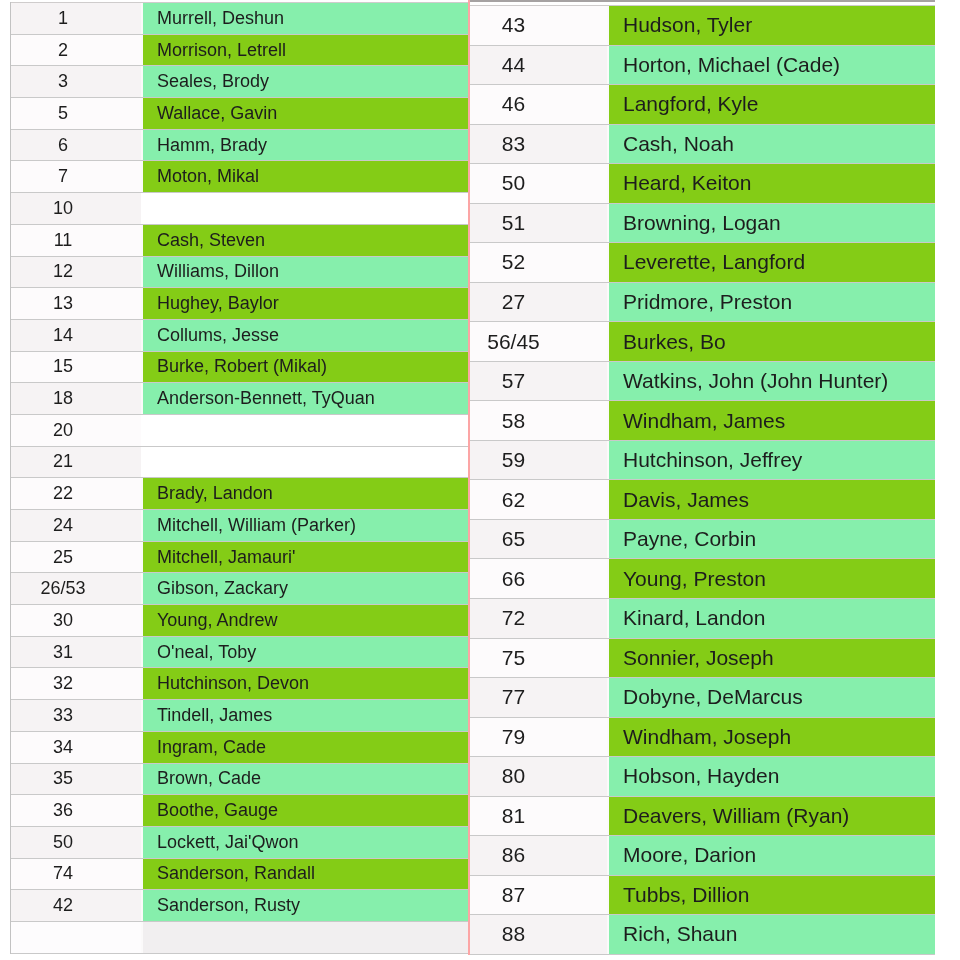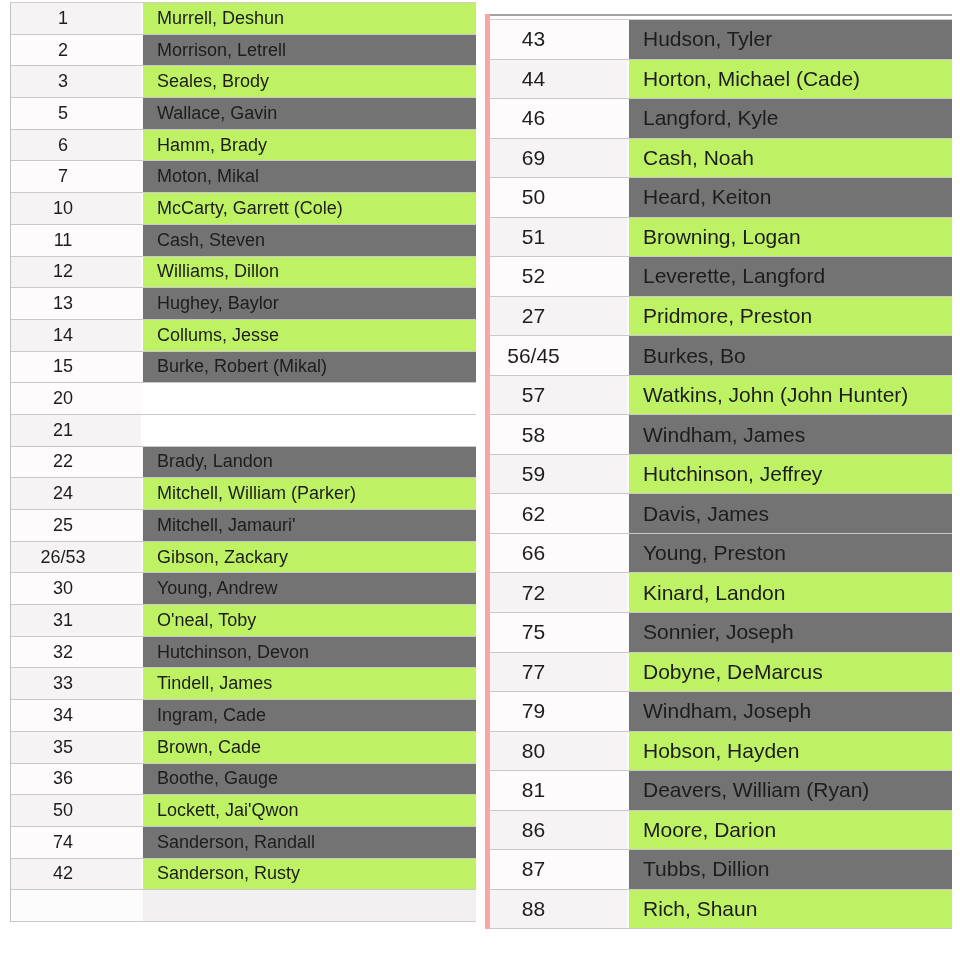--- a/index.html
+++ b/index.html
@@ -12,23 +12,22 @@
   }
   .page { position: relative; width: 960px; height: 960px; background: #ffffff; }
 
   .tbl { position: absolute; }
 
   .tbl-left {
     left: 10px; top: 2px; width: 466px;
     border-left: 1px solid #c2c2c2;
   }
   .tbl-right {
-    left: 485px; top: 0; width: 467px;
-    border-left: 5px solid #fca5a5;
-    margin-top: 14px;
+    left: 468px; top: 0; width: 467px;
+    border-left: 2px solid #fca5a5;
   }
 
   .partial-top {
     height: 5px;
     background: #a6a2a2;
     border-bottom: 3px solid #ffffff;
   }
 
   .rows { border-top: 1px solid #cfcccc; }
 
@@ -46,23 +45,23 @@
   .tbl-left  .num { width: 130px; padding-right: 26px; }
   .tbl-right .num { width: 137px; padding-right: 50px; }
 
   .name {
     flex: 1;
     padding-left: 14px;
     border-left: 2px solid #fbfafa;
   }
 
   .row.shaded .num  { background: #f6f3f4; }
-  .row.shaded .name { background: #bef264; text-align: center; }
+  .row.shaded .name { background: #86efac; text-align: center; }
   .row.plain  .num  { background: #fdfbfc; }
-  .row.plain  .name { background: #737373; }
+  .row.plain  .name { background: #84cc16; }
   .row.empty  .num  { background: #fdfcfd; }
   .row.empty  .name { background: #f1eff0; }
 </style>
 </head>
 <body>
 
 <div class="page">
 
   <section class="tbl tbl-left">
     <div class="rows" id="left-rows">
@@ -85,41 +84,44 @@
         <div class="row shaded">
           <div class="cell num">6</div>
           <div class="cell name">Hamm, Brady</div>
         </div>
         <div class="row plain">
           <div class="cell num">7</div>
           <div class="cell name">Moton, Mikal</div>
         </div>
         <div class="row shaded">
           <div class="cell num">10</div>
-          <div class="cell name">McCarty, Garrett (Cole)</div>
         </div>
         <div class="row plain">
           <div class="cell num">11</div>
           <div class="cell name">Cash, Steven</div>
         </div>
         <div class="row shaded">
           <div class="cell num">12</div>
           <div class="cell name">Williams, Dillon</div>
         </div>
         <div class="row plain">
           <div class="cell num">13</div>
           <div class="cell name">Hughey, Baylor</div>
         </div>
         <div class="row shaded">
           <div class="cell num">14</div>
           <div class="cell name">Collums, Jesse</div>
         </div>
         <div class="row plain">
           <div class="cell num">15</div>
           <div class="cell name">Burke, Robert (Mikal)</div>
+        </div>
+        <div class="row shaded">
+          <div class="cell num">18</div>
+          <div class="cell name">Anderson-Bennett, TyQuan</div>
         </div>
         <div class="row plain">
           <div class="cell num">20</div>
         </div>
         <div class="row shaded">
           <div class="cell num">21</div>
         </div>
         <div class="row plain">
           <div class="cell num">22</div>
           <div class="cell name">Brady, Landon</div>
@@ -192,21 +194,21 @@
         </div>
         <div class="row shaded">
           <div class="cell num">44</div>
           <div class="cell name">Horton, Michael (Cade)</div>
         </div>
         <div class="row plain">
           <div class="cell num">46</div>
           <div class="cell name">Langford, Kyle</div>
         </div>
         <div class="row shaded">
-          <div class="cell num">69</div>
+          <div class="cell num">83</div>
           <div class="cell name">Cash, Noah</div>
         </div>
         <div class="row plain">
           <div class="cell num">50</div>
           <div class="cell name">Heard, Keiton</div>
         </div>
         <div class="row shaded">
           <div class="cell num">51</div>
           <div class="cell name">Browning, Logan</div>
         </div>
@@ -231,20 +233,24 @@
           <div class="cell name">Windham, James</div>
         </div>
         <div class="row shaded">
           <div class="cell num">59</div>
           <div class="cell name">Hutchinson, Jeffrey</div>
         </div>
         <div class="row plain">
           <div class="cell num">62</div>
           <div class="cell name">Davis, James</div>
         </div>
+        <div class="row shaded">
+          <div class="cell num">65</div>
+          <div class="cell name">Payne, Corbin</div>
+        </div>
         <div class="row plain">
           <div class="cell num">66</div>
           <div class="cell name">Young, Preston</div>
         </div>
         <div class="row shaded">
           <div class="cell num">72</div>
           <div class="cell name">Kinard, Landon</div>
         </div>
         <div class="row plain">
           <div class="cell num">75</div>

